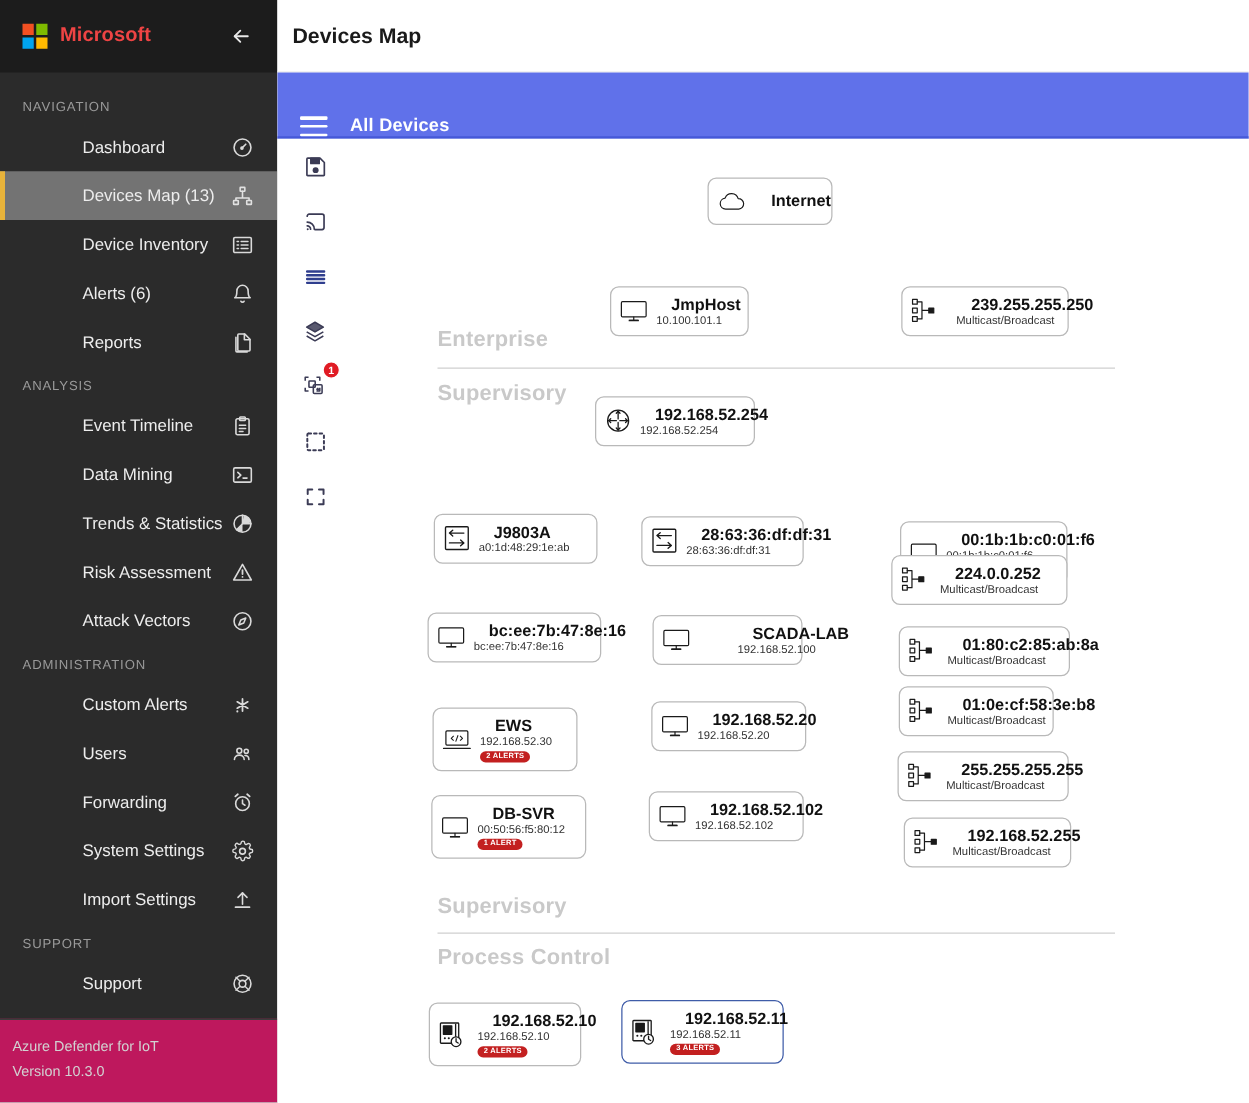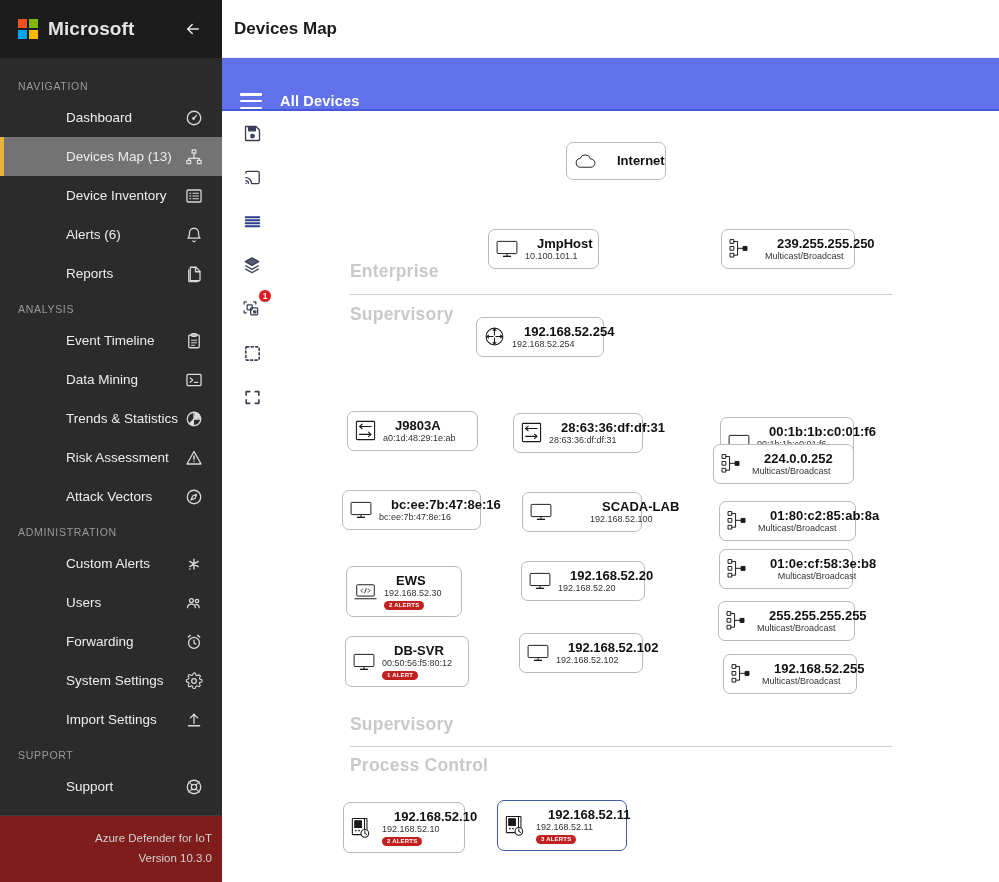--- a/index.html
+++ b/index.html
@@ -26,43 +26,43 @@
     padding: 0 16px 0 18px;
     gap: 10px;
   }
   #ms-logo { width: 20px; height: 20px; display: grid;
     grid-template-columns: 9px 9px; grid-template-rows: 9px 9px; gap: 2px; flex:0 0 auto;}
   #ms-logo i { display:block; width:9px; height:9px; }
   #ms-logo i:nth-child(1){ background:#f25022; }
   #ms-logo i:nth-child(2){ background:#7fba00; }
   #ms-logo i:nth-child(3){ background:#00a4ef; }
   #ms-logo i:nth-child(4){ background:#ffb900; }
-  #brand-name { font-size: 19px; font-weight: 600; letter-spacing:.1px; color:#e5e5e5; flex:1;}
+  #brand-name { font-size: 16px; font-weight: 600; letter-spacing:.1px; color:#ef4444; flex:1;}
   #collapse-btn { width: 26px; height:26px; display:flex; align-items:center; justify-content:center;
     color:#e8e8e8; cursor:pointer; }
 
   #navscroll { flex:1; padding-top: 12px; overflow:hidden; }
   .nav-group { font-size: 10.5px; letter-spacing: .7px; color:#9a9a9a;
     padding: 10px 0 6px 18px; text-transform:uppercase; }
   .nav-item {
     height: 39px; display:flex; align-items:center;
     padding: 0 17px 0 18px; cursor:pointer; position:relative;
     color:#ededed; font-size:13.5px;
   }
   .nav-item .lbl { flex:1; white-space:nowrap;margin-left:48px; }
   .nav-item .ico { width:22px; height:22px; display:flex; align-items:center; justify-content:center; opacity:.9;}
   .nav-item.active { background:#737373; }
   .nav-item.active::before {
     content:""; position:absolute; left:0; top:0; bottom:0; width:4px; background:#e8b33a;
   }
   #sidefoot {
     border-top:1px solid #3c3c3c;
     padding: 12px 10px 14px;
-    text-align:right; color:#d2d2d2; font-size:11.5px; line-height:1.75;
-    background:#7f1d1d;
+    text-align:left; color:#d2d2d2; font-size:11.5px; line-height:1.75;
+    background:#be185d;
   }
   svg.ic { display:block; }
 
   
   #main { flex:1; height:882px; display:flex; flex-direction:column; background:#fff; position:relative; }
   #page-head { height:58px; display:flex; align-items:center; padding-left:12px;
      background:#fff; border-bottom:1px solid #ededed; }
   #page-title { font-size:17px; color:#1a1a1a; font-weight:600; }
   #devices-bar {
     height:53px; background:#6071ea; display:flex; align-items:flex-end;
@@ -502,21 +502,21 @@
               <rect x="1.2" y="17.6" width="4.4" height="4.4"></rect>
               <path d="M5.6 3.8h4.4v16H5.6M10 11.8h6.6" stroke-linecap="round"></path>
               <rect x="16.4" y="9.6" width="4.6" height="4.6" fill="#1a1a1a"></rect>
             </svg>
           </span>
           <span class="ntext">
             <span class="n1">01:80:c2:85:ab:8a</span>
             <span class="n2">Multicast/Broadcast</span>
           </span>
         </div>
-        <div class="node" style="left: 497px; top: 438px; width: 134px; min-height: 38px; text-align: center;">
+        <div class="node" style="left: 497px; top: 438px; width: 124px; min-height: 38px;">
           <span class="nico">
             <svg width="24" height="21" viewBox="0 0 28 24" fill="none" stroke="#1a1a1a" stroke-width="1.15" stroke-linejoin="round">
               <rect x="1.2" y="1.6" width="4.4" height="4.4"></rect>
               <rect x="1.2" y="9.6" width="4.4" height="4.4"></rect>
               <rect x="1.2" y="17.6" width="4.4" height="4.4"></rect>
               <path d="M5.6 3.8h4.4v16H5.6M10 11.8h6.6" stroke-linecap="round"></path>
               <rect x="16.4" y="9.6" width="4.6" height="4.6" fill="#1a1a1a"></rect>
             </svg>
           </span>
           <span class="ntext">

